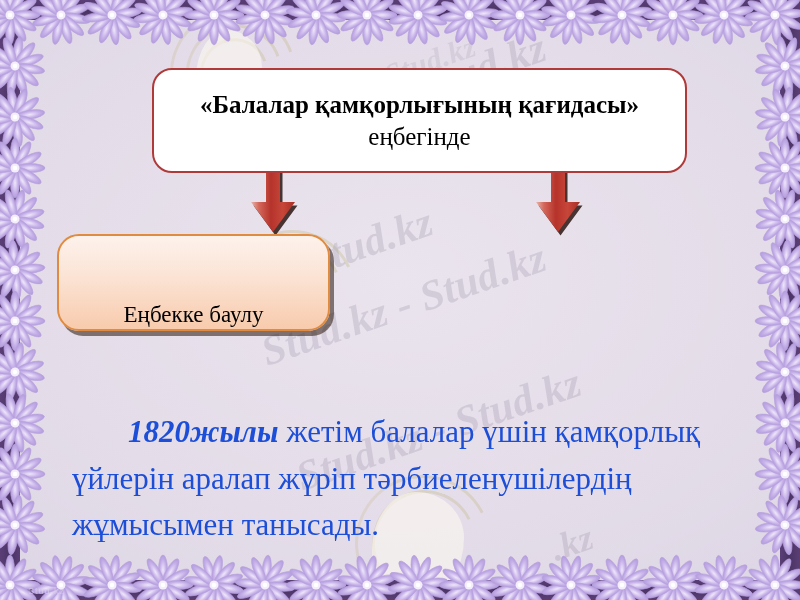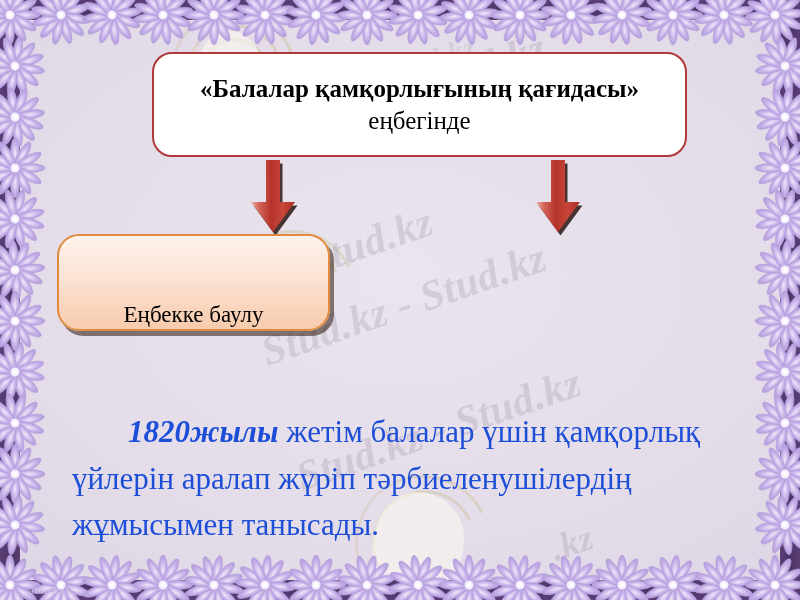--- a/index.html
+++ b/index.html
@@ -96,21 +96,21 @@
 
   .flowers { position: absolute; left: 0; top: 0; width: 800px; height: 600px; pointer-events: none; }
 
   
   .arrow { position: absolute; }
   .arrow svg { position: absolute; left: 0; top: 0; }
 
   
   .title-box {
     position: absolute;
-    left: 152px; top: 52px;
+    left: 152px; top: 68px;
     width: 535px; height: 105px;
     background: #ffffff;
     border: 2px solid #b03a3a;
     border-radius: 20px;
     box-sizing: border-box;
     display: flex;
     align-items: center;
     text-align: center;
     z-index: 6;
   }

